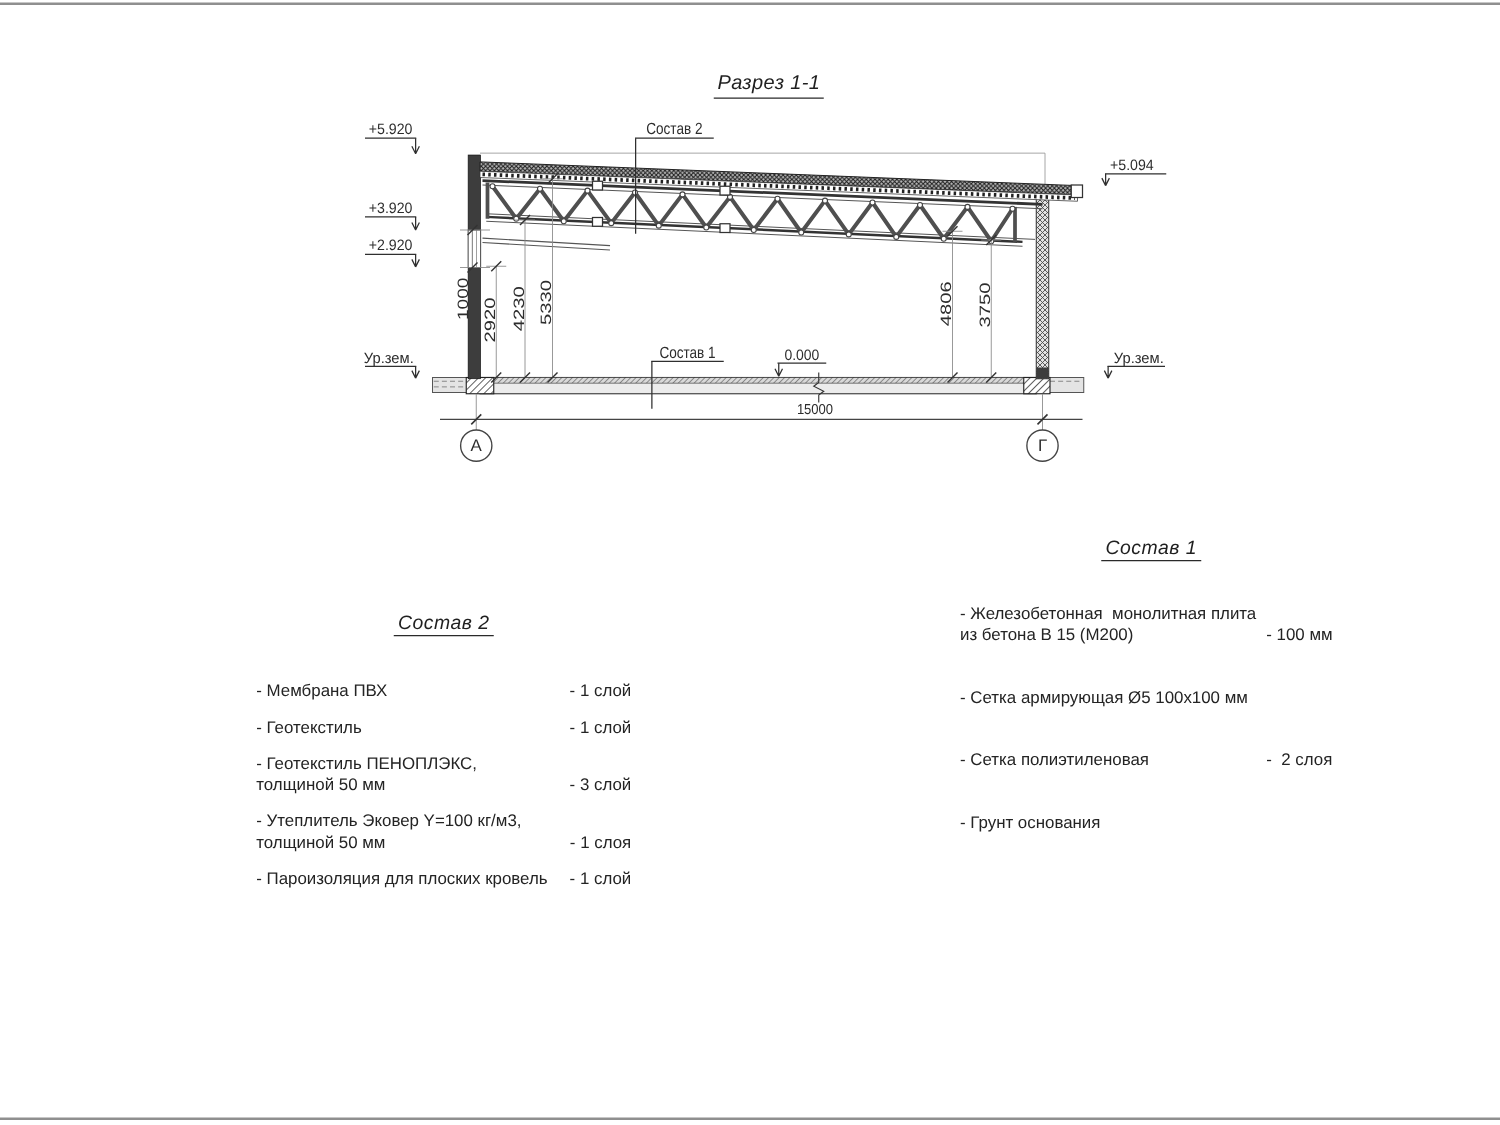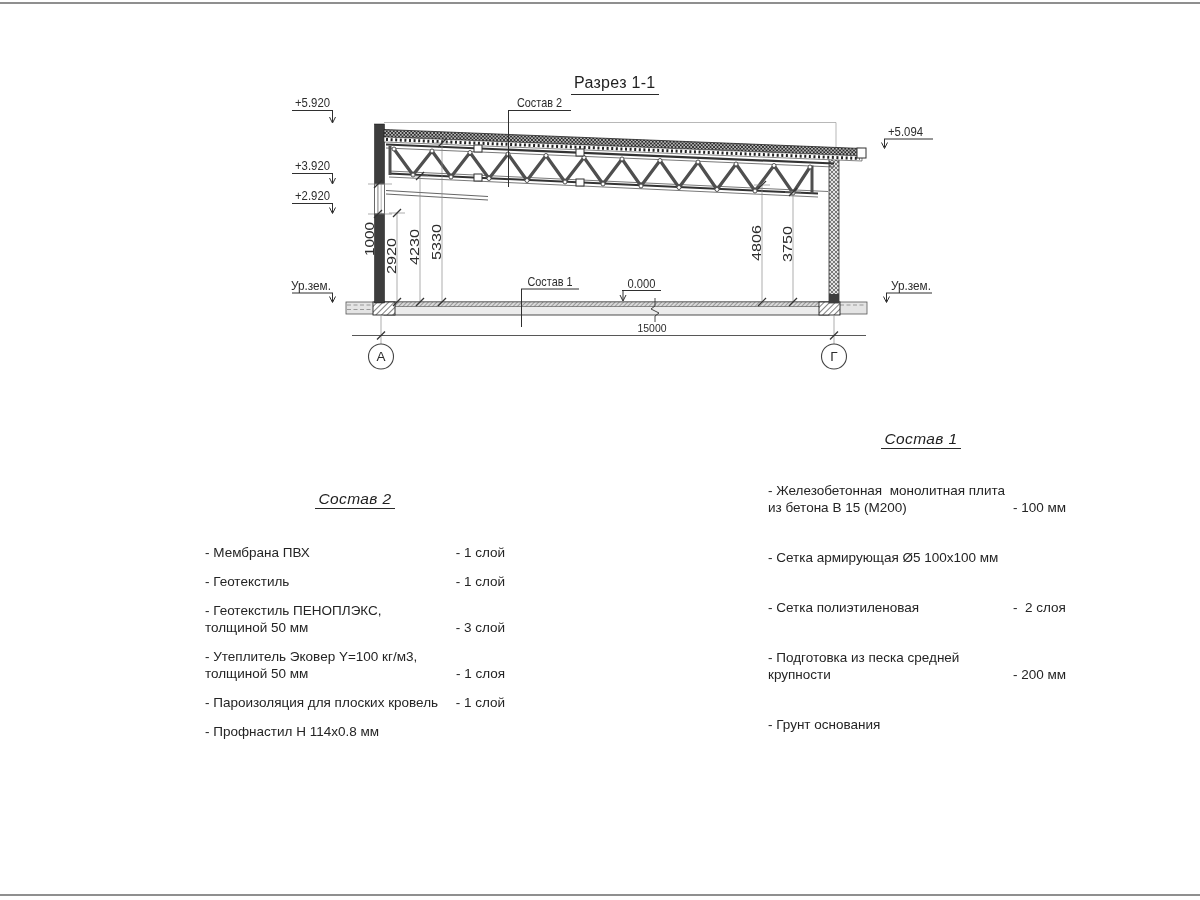--- a/index.html
+++ b/index.html
@@ -1,22 +1,22 @@
 <!DOCTYPE html>
 <html><head>
 <meta charset="utf-8">
 <style>
   html,body{margin:0;padding:0;background:#fff;}
   body{width:1200px;height:900px;position:relative;overflow:hidden;
        font-family:"Liberation Sans",sans-serif;color:#242424;}
   .edge{position:absolute;left:0;right:0;height:2px;background:#8f8f8f;}
   .edge.top{top:2px}
   .edge.bottom{top:894px}
-  .sheet-title{position:absolute;left:571px;top:58px;font-size:16px;
-       color:#1f1f1f;border-bottom:1.4px solid #2a2a2a;padding:0 3px 2px 3px;letter-spacing:.3px;margin-top:16px;}
+  .sheet-title{position:absolute;left:571px;top:58px;font-size:16px;font-style:italic;
+       color:#1f1f1f;border-bottom:1.4px solid #2a2a2a;padding:0 3px 2px 3px;letter-spacing:.3px;}
   .list{position:absolute;font-size:13.5px;line-height:17px;color:#242424;}
   .list2{left:205px;top:490px;width:300px;}
   .list1{left:768px;top:430px;width:306px;}
   .list-title-wrap{text-align:center;}
   .list2 .list-title-wrap{margin-bottom:35px;}
   .list1 .list-title-wrap{margin-bottom:30px;}
   .list-title{display:inline-block;font-style:italic;font-size:15.5px;color:#1f1f1f;
        border-bottom:1.3px solid #2a2a2a;padding:0 3px 1px 3px;letter-spacing:.4px;}
   .row{display:flex;align-items:flex-end;}
   .list2 .row{margin-bottom:12px;justify-content:space-between;}
@@ -263,26 +263,20 @@
         <span class="l2">толщиной 50 мм</span>
       </div>
     <div class="qty">- 1 слоя</div>
   </div>
   <div class="row">
     <div class="nm">
         <span class="l1">- Пароизоляция для плоских кровель</span>
       </div>
     <div class="qty">- 1 слой</div>
   </div>
-  <div class="row">
-    <div class="nm">
-        <span class="l1">- Профнастил Н 114х0.8 мм</span>
-      </div>
-    <div class="qty"></div>
-  </div>
 </div>
 
 <div class="list list1">
   <div class="list-title-wrap">
     <span class="list-title">Состав 1</span>
   </div>
   <div class="row">
     <div class="nm">
         <span class="l1">- Железобетонная  монолитная плита</span>
         <span class="l2">из бетона В 15 (М200)</span>
@@ -296,24 +290,17 @@
     <div class="qty"></div>
   </div>
   <div class="row">
     <div class="nm">
         <span class="l1">- Сетка полиэтиленовая</span>
       </div>
     <div class="qty">-  2 слоя</div>
   </div>
   <div class="row">
     <div class="nm">
-        <span class="l1">- Подготовка из песка средней</span>
-        <span class="l2">крупности</span>
-      </div>
-    <div class="qty">- 200 мм</div>
-  </div>
-  <div class="row">
-    <div class="nm">
         <span class="l1">- Грунт основания</span>
       </div>
     <div class="qty"></div>
   </div>
 </div>
 
 </body></html>

